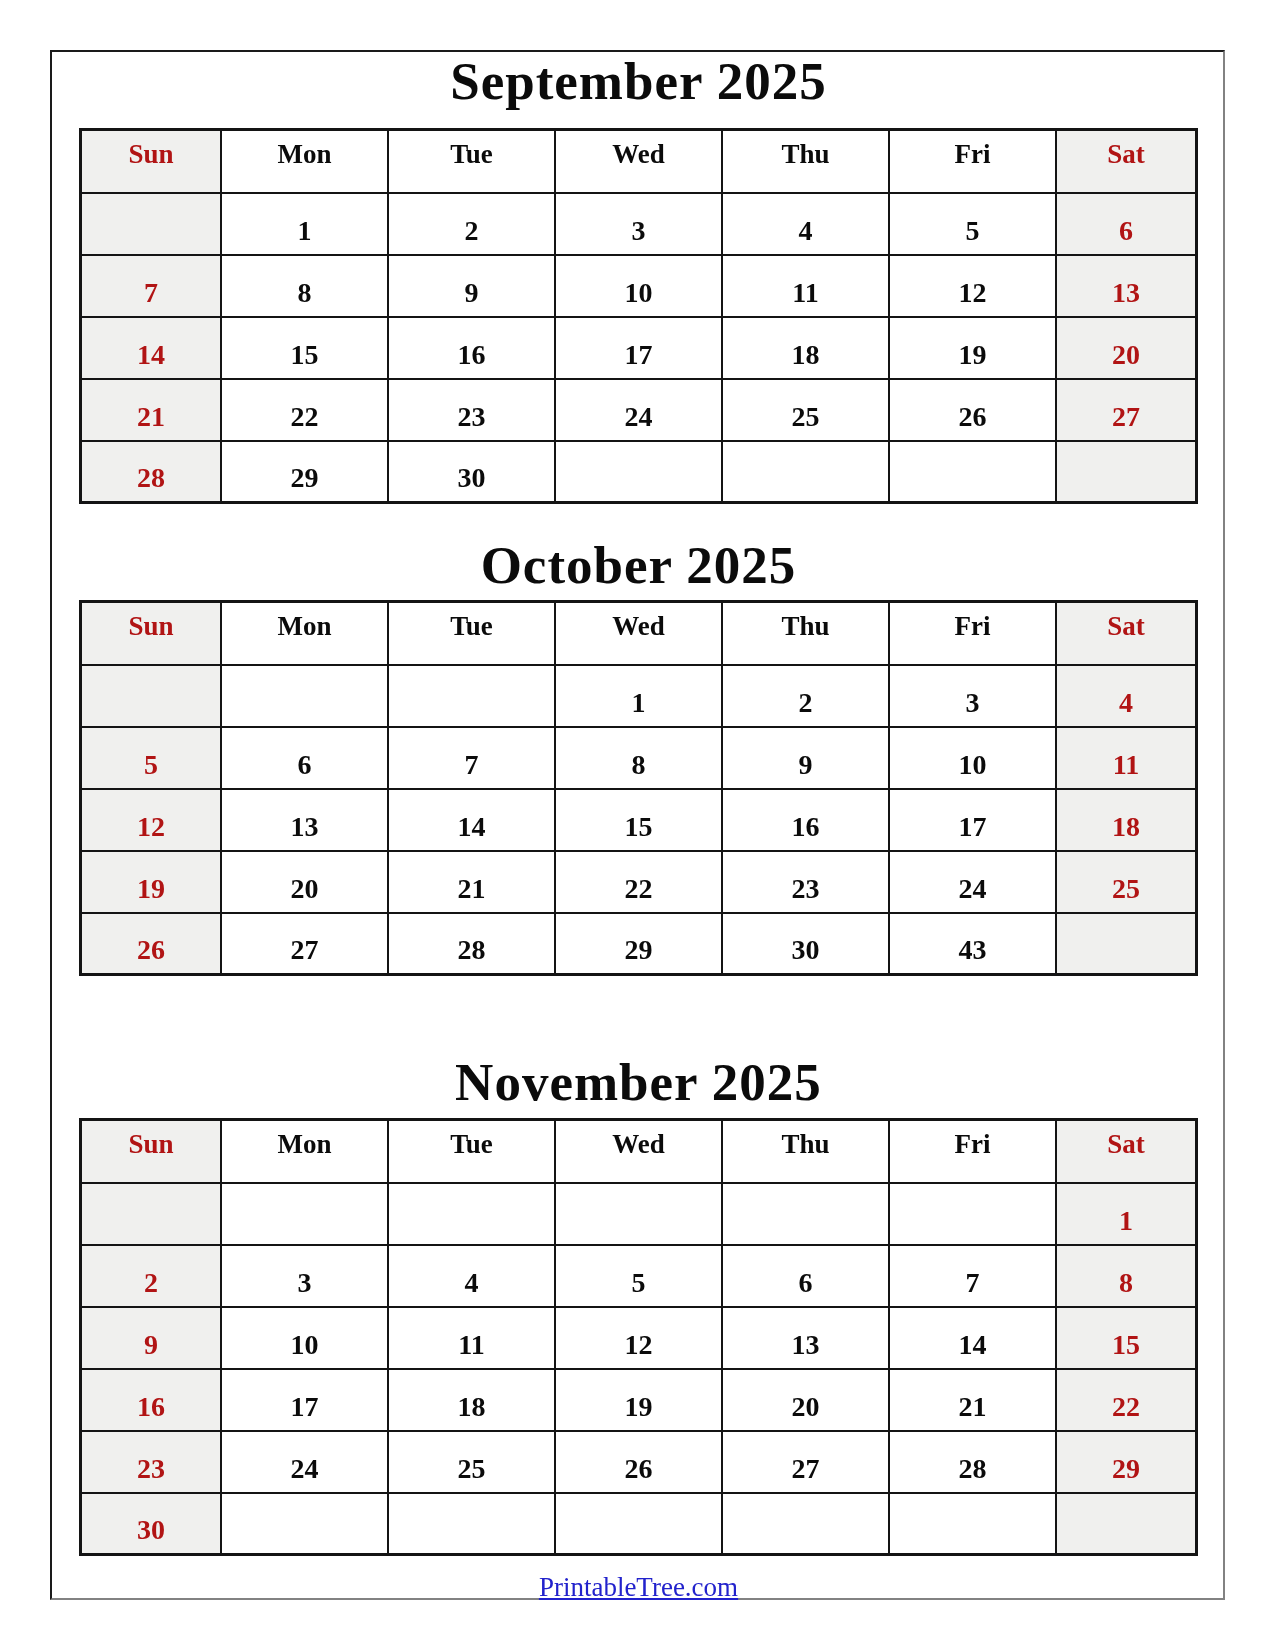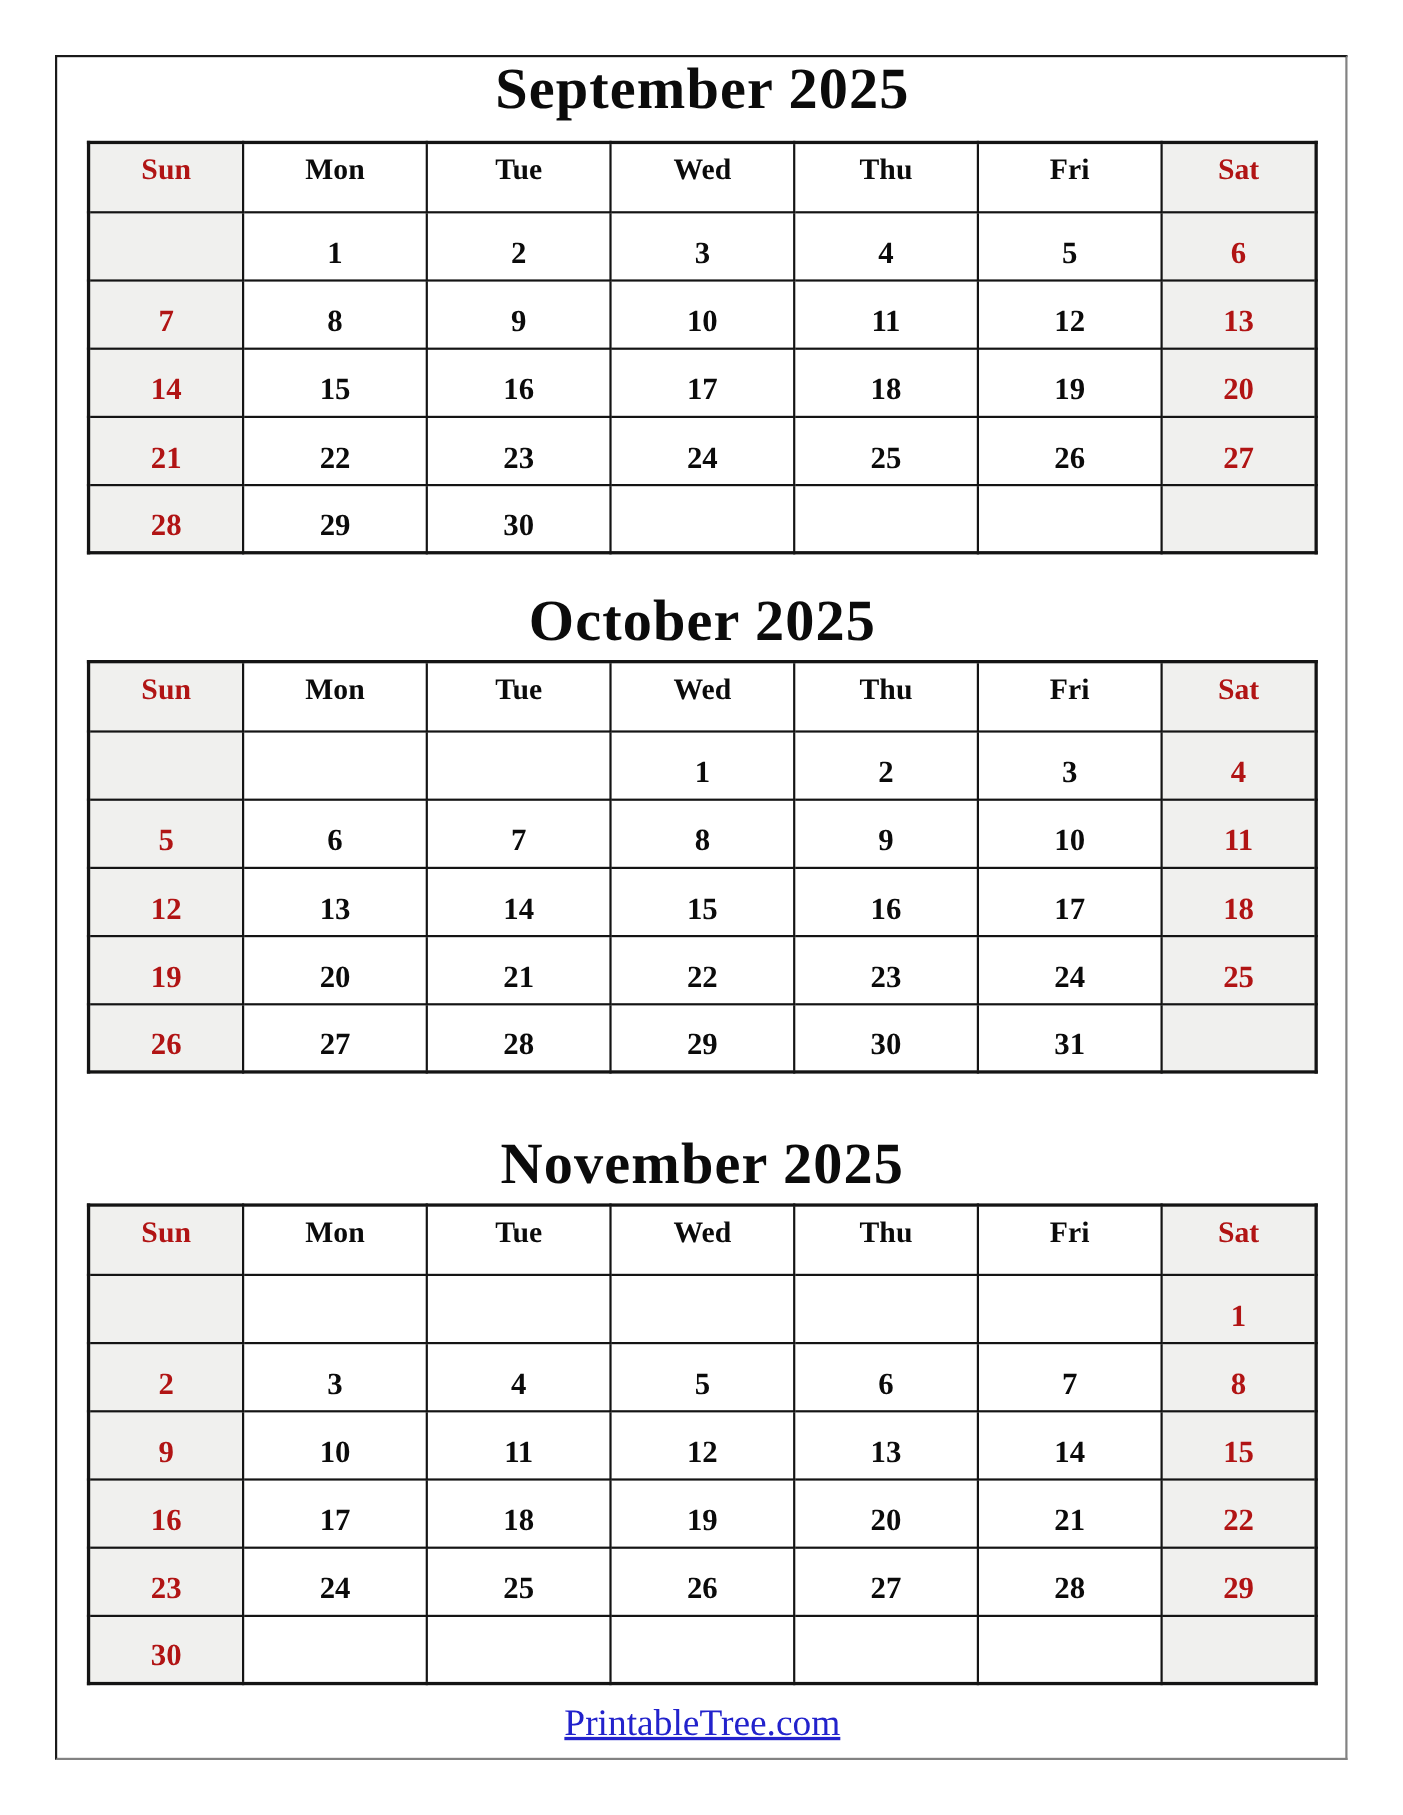--- a/index.html
+++ b/index.html
@@ -28,21 +28,21 @@
     text-align: center;
     font-size: 53px;
     line-height: 58px;
     font-weight: bold;
     letter-spacing: 1px;
     color: #0b0b0b;
     font-family: "Liberation Serif", serif;
   }
   .m0 h2.month-title { margin-top: 0px; }
   .m1 h2.month-title { margin-top: 32px; }
-  .m2 h2.month-title { margin-top: 53px; }
+  .m2 h2.month-title { margin-top: 77px; }
   table.cal {
     border-collapse: collapse;
     table-layout: fixed;
     width: 100%;
     border: 3px solid var(--grid, #141414);
   }
   .m0 table.cal { margin-top: 18px; }
   .m1 table.cal { margin-top: 6px; }
   .m2 table.cal { margin-top: 7px; }
   table.cal thead tr { height: 63px; }
@@ -67,21 +67,21 @@
   }
   table.cal .weekend {
     background: var(--weekend-bg, #f0f0ee);
     color: var(--weekend-red, #b11414);
   }
   .footer {
     margin-top: 16px;
     text-align: center;
   }
   .footer a {
-    font-size: 34px;
+    font-size: 27px;
     color: var(--link, #2222cc);
     text-decoration: underline;
     font-family: "Liberation Serif", serif;
   }
 </style>
 </head>
 <body>
 
 <div class="page">
   <div class="content">
@@ -217,21 +217,21 @@
                 <td>23</td>
                 <td>24</td>
                 <td class="weekend">25</td>
               </tr>
               <tr>
                 <td class="weekend">26</td>
                 <td>27</td>
                 <td>28</td>
                 <td>29</td>
                 <td>30</td>
-                <td>31</td>
+                <td>43</td>
                 <td class="weekend"></td>
               </tr>
             </tbody>
           </table>
         </section>
         <section class="month m2">
           <h2 class="month-title">November 2025</h2>
           <table class="cal">
             <colgroup>
               <col style="width: 12.6%;">

